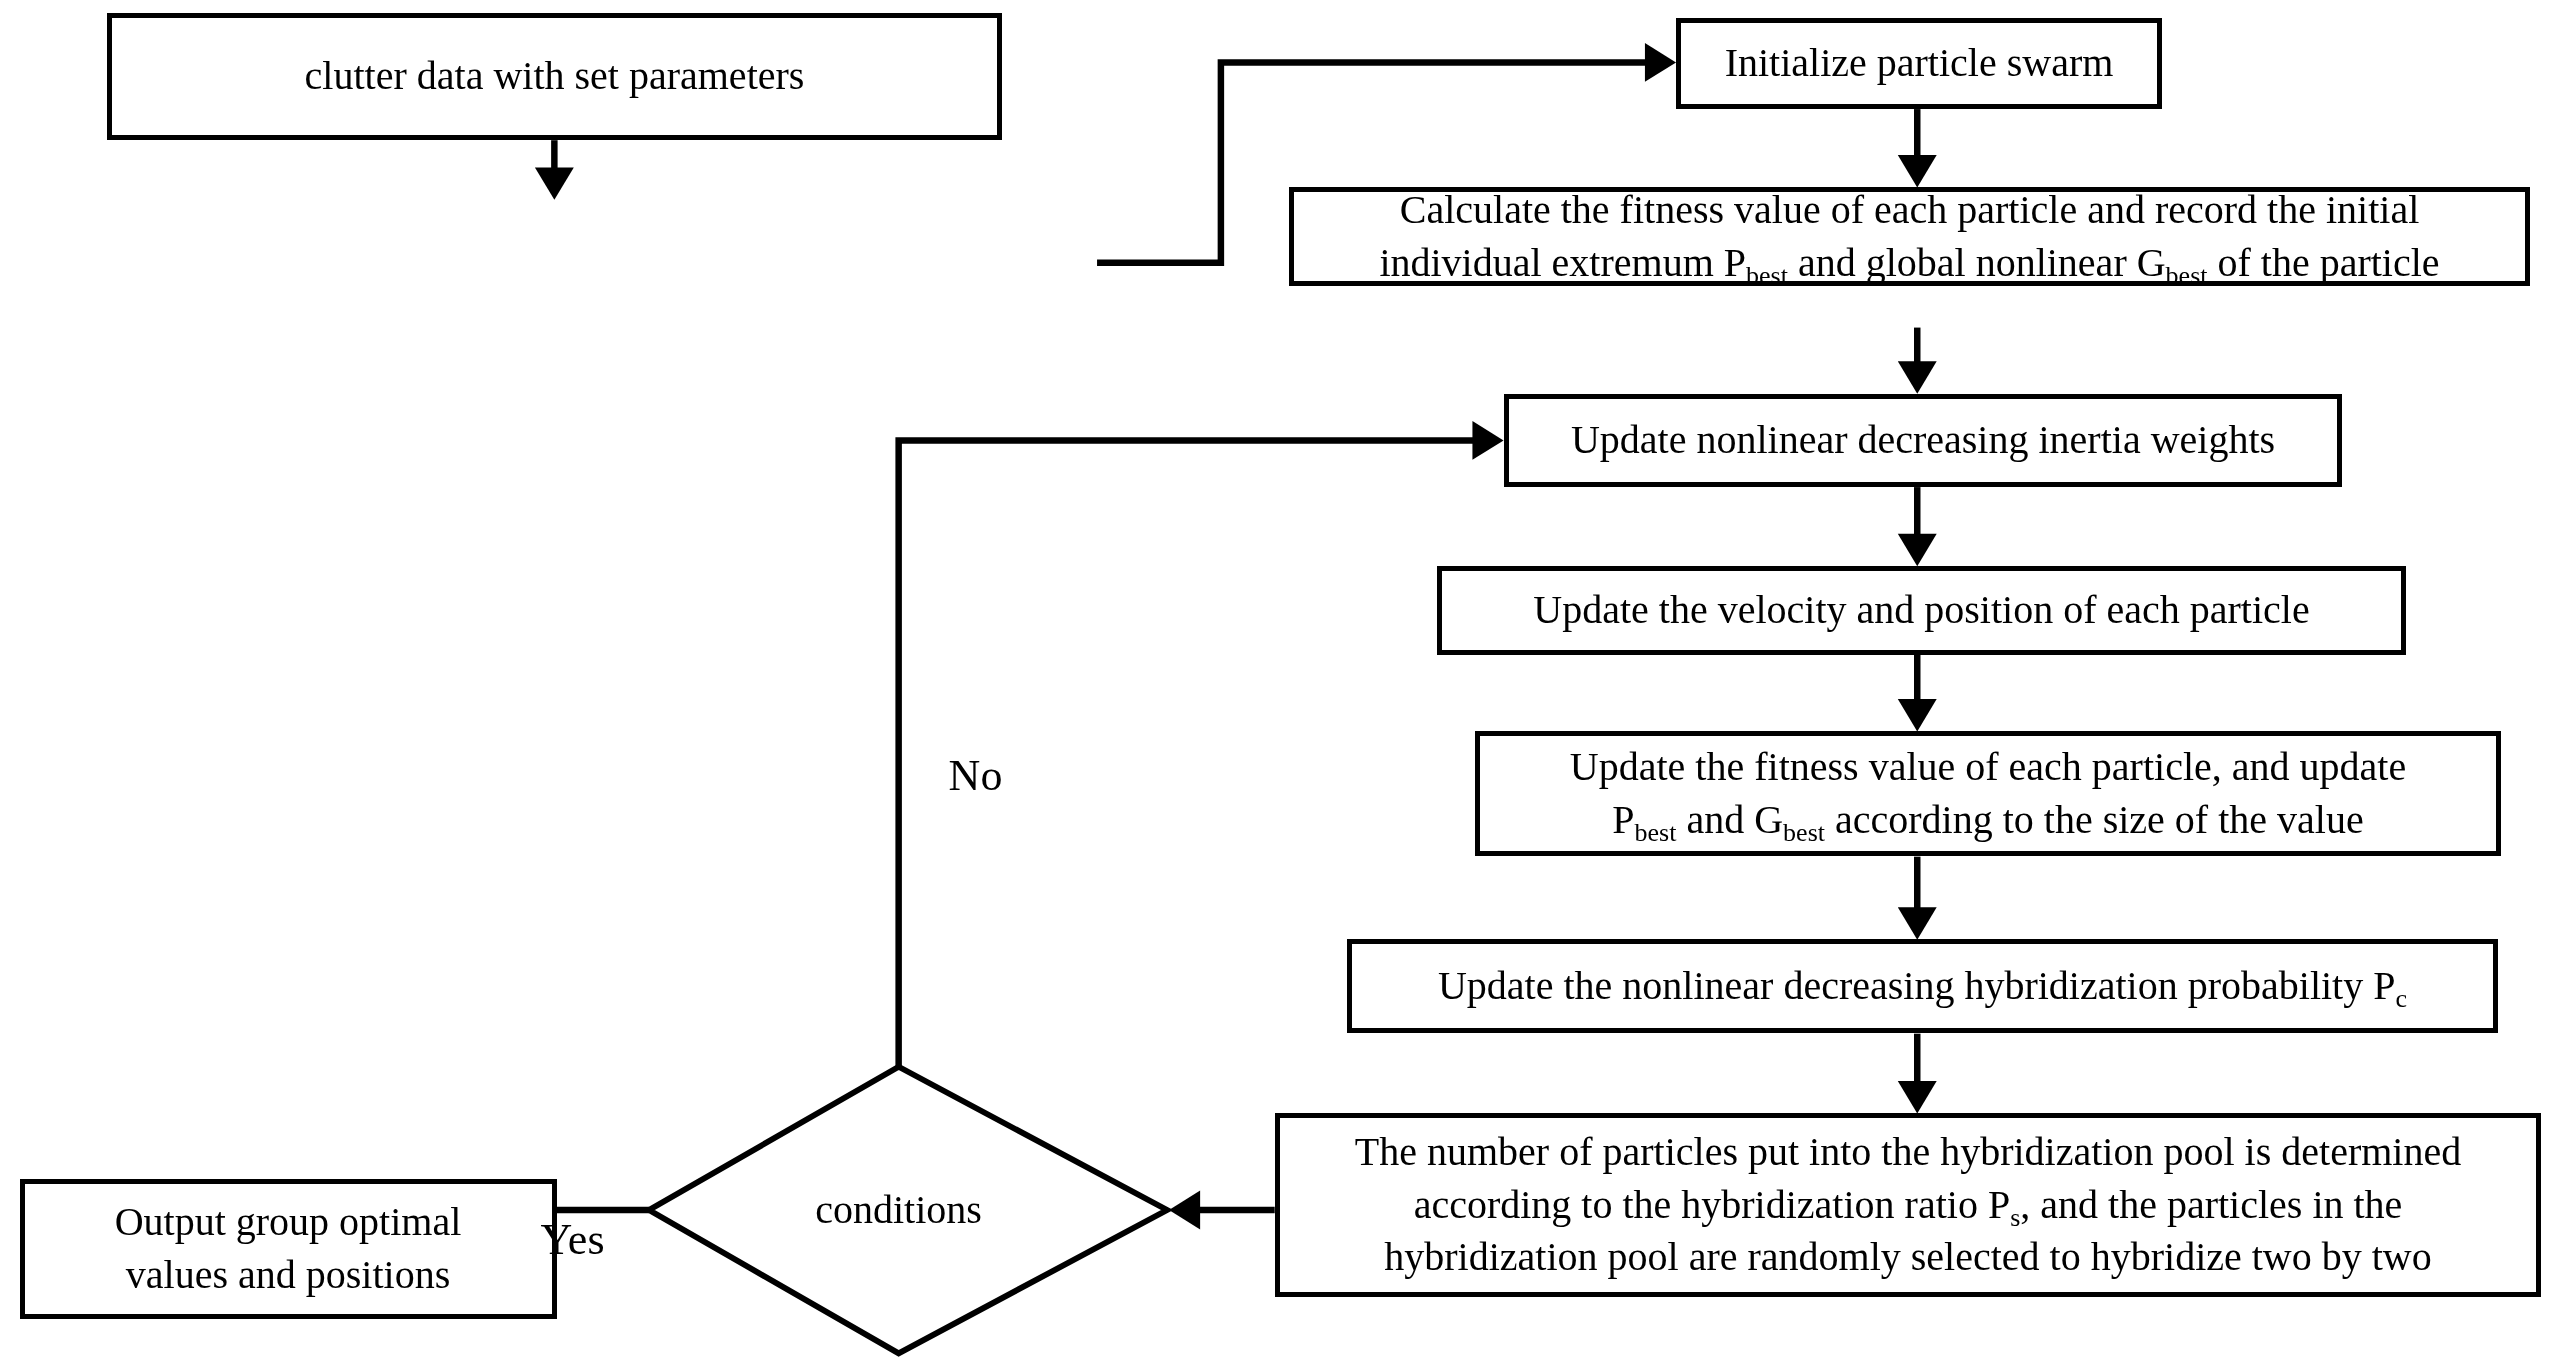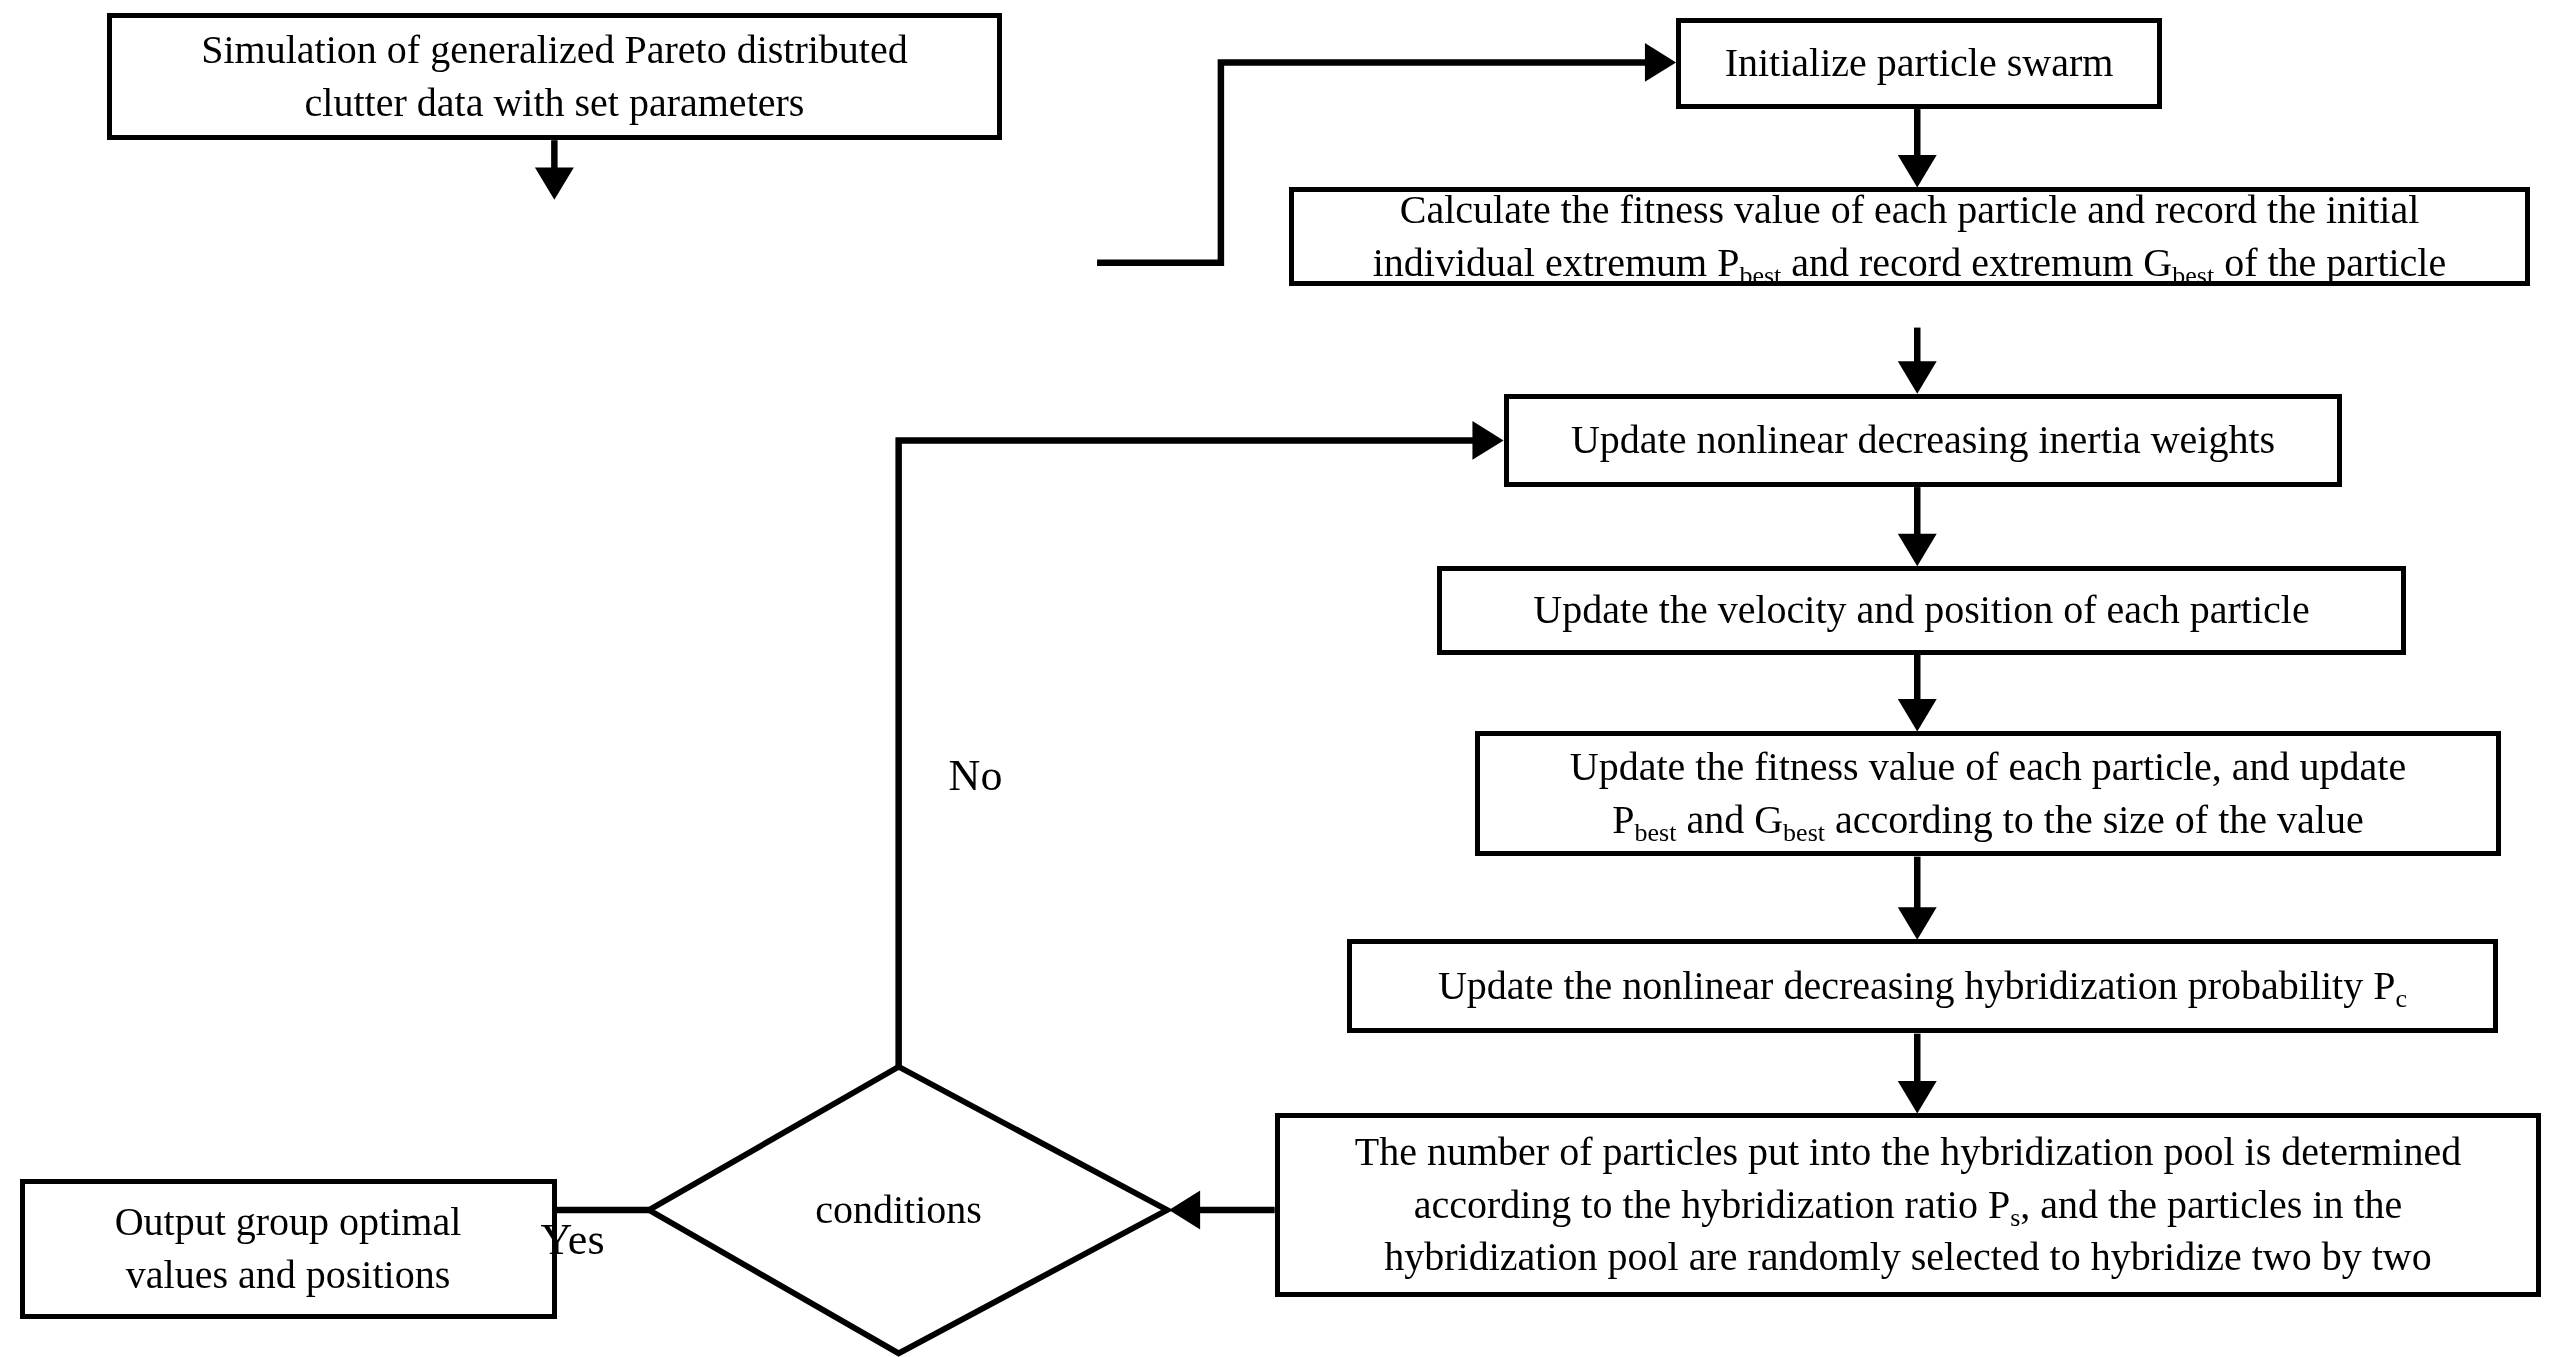--- a/index.html
+++ b/index.html
@@ -77,32 +77,31 @@
     <polygon class="head" points="2927,823 2987,823 2957,873"></polygon>
     <polygon class="head" points="2927,1078 2987,1078 2957,1128"></polygon>
     <polygon class="head" points="2927,1399 2987,1399 2957,1449"></polygon>
     <polygon class="head" points="2927,1667 2987,1667 2957,1717"></polygon>
     <polygon class="head" points="1851,1836 1851,1896 1803,1866"></polygon>
     <polygon class="head" points="2271,649 2271,709 2319,679"></polygon>
     <polygon class="head" points="807,1836 807,1896 759,1866"></polygon>
   </svg>
 
   <div class="node" style="left:107px; top:13px; width:895px; height:127px;">
-    <div class="ln">Simulation of generalized Pareto distributed</div>
     <div class="ln">clutter data with set parameters</div>
   </div>
 
 
   <div class="node" style="left:1676px; top:18px; width:486px; height:91px;">
     <div class="ln">Initialize particle swarm</div>
   </div>
 
   <div class="node" style="left:1289px; top:187px; width:1241px; height:99px;">
     <div class="ln">Calculate the fitness value of each particle and record the initial</div>
-    <div class="ln"><span>individual extremum P</span><sub>best</sub><span> and record extremum G</span><sub>best</sub><span> of the particle</span></div>
+    <div class="ln"><span>individual extremum P</span><sub>best</sub><span> and global nonlinear G</span><sub>best</sub><span> of the particle</span></div>
   </div>
 
   <div class="node" style="left:1504px; top:394px; width:838px; height:93px;">
     <div class="ln">Update nonlinear decreasing inertia weights</div>
   </div>
 
   <div class="node" style="left:1437px; top:566px; width:969px; height:89px;">
     <div class="ln">Update the velocity and position of each particle</div>
   </div>
 

